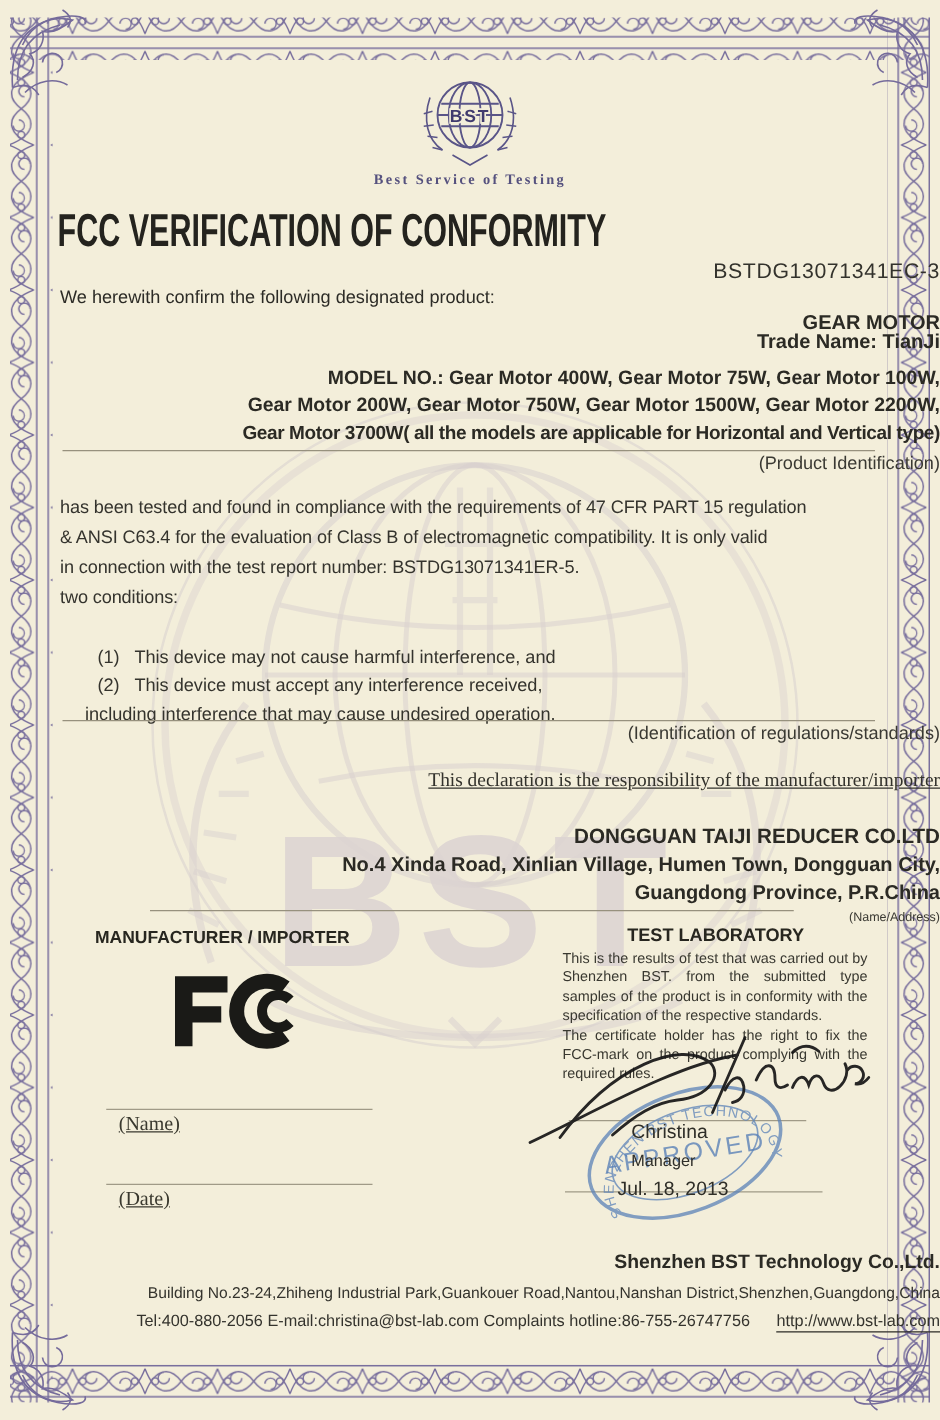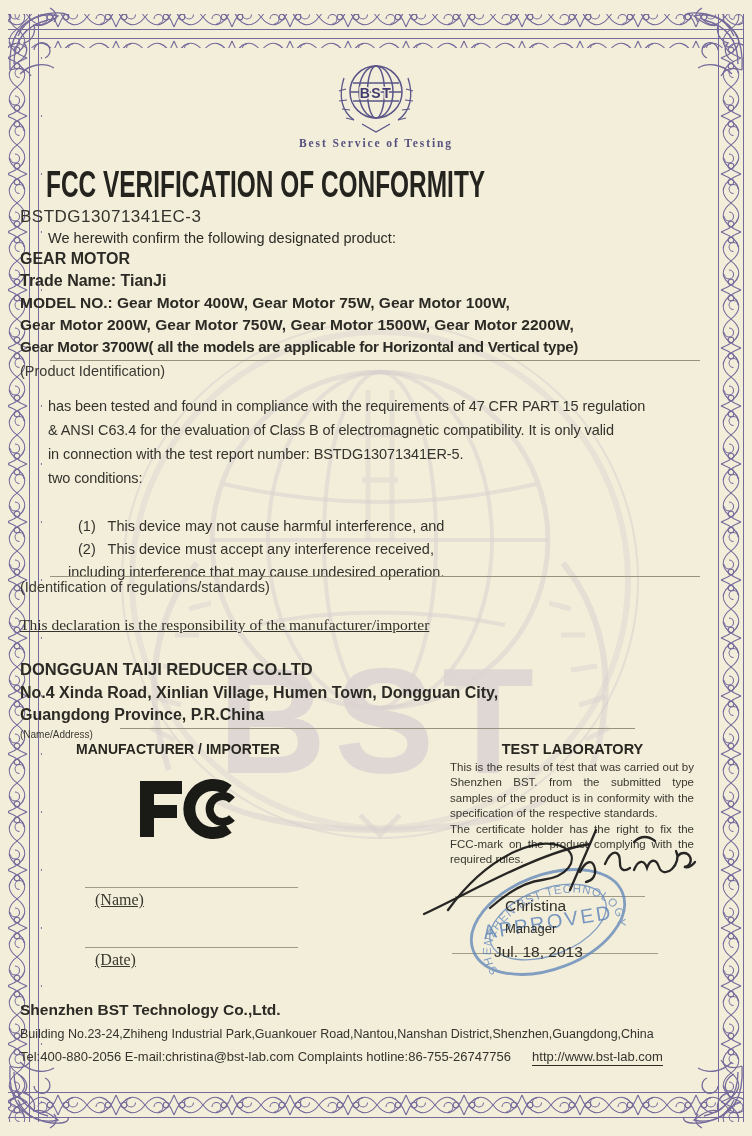--- a/index.html
+++ b/index.html
@@ -1,19 +1,19 @@
 <!DOCTYPE html>
 <html><head>
 <meta charset="utf-8">
 <style>
   html,body{margin:0;padding:0;background:#777;}
   .cert{position:relative;width:752px;height:1136px;margin:0 auto;background:#f3eeda;
         font-family:"Liberation Sans",sans-serif;color:#2c2b26;overflow:hidden;}
   .abs{position:absolute;}
-  .ctr{left:0;right:0;text-align:left;padding-left:20px;}
+  .ctr{left:0;right:0;text-align:right;}
   .b{font-weight:bold;}
   .nw{white-space:nowrap;}
   .serif{font-family:"Liberation Serif",serif;text-decoration:underline;}
   .hr{border-top:1px solid #97917e;height:0;}
   .title{font-size:37px;font-weight:bold;letter-spacing:0px;white-space:pre;
          transform:scaleX(.66);transform-origin:0 0;color:#24231e;}
   .certno{font-size:17px;letter-spacing:.5px;color:#33322c;}
   .body-line{font-size:14.5px;line-height:24px;letter-spacing:-.1px;white-space:pre;color:#34332d;}
   .cond{font-size:14.5px;line-height:23px;white-space:pre;color:#34332d;}
   .caption{font-size:14.5px;color:#3a3933;}
@@ -103,21 +103,21 @@
     </g>
     <text x="110" y="35.5" text-anchor="middle" font-family="Liberation Sans, sans-serif" font-weight="bold" font-size="14" letter-spacing="1.5" fill="#403a6e" stroke="#f3eeda" stroke-width="2.6" paint-order="stroke">BST</text>
     <text x="110" y="85" text-anchor="middle" font-family="Liberation Serif, serif" font-weight="bold" font-size="11.5" letter-spacing="1.9" fill="#55517e">Best Service of Testing</text>
   </svg>
 
   <div class="abs title" style="left:46px;top:164px;">FCC VERIFICATION OF CONFORMITY</div>
   <div class="abs ctr certno" style="top:207px;">BSTDG13071341EC-3</div>
   <div class="abs" style="left:48px;top:230px;font-size:14.5px;">We herewith confirm the following designated product:</div>
 
   <div class="abs ctr prod" style="top:250px;font-size:16px;">GEAR MOTOR</div>
-  <div class="abs ctr prod" style="top:272px;font-size:16px;">Trade Name: TianJi</div>
+  <div class="abs ctr prod" style="top:265px;font-size:16px;">Trade Name: TianJi</div>
   <div class="abs ctr prod" style="top:294px;font-size:15.5px;">MODEL NO.: Gear Motor 400W, Gear Motor 75W, Gear Motor 100W,</div>
   <div class="abs ctr prod" style="top:316px;font-size:15.5px;">Gear Motor 200W, Gear Motor 750W, Gear Motor 1500W, Gear Motor 2200W,</div>
   <div class="abs ctr prod" style="top:338px;font-size:15.2px;letter-spacing:-.3px;">Gear Motor 3700W( all the models are applicable for Horizontal and Vertical type)</div>
   <div class="abs hr" style="left:50px;top:360px;width:650px;"></div>
   <div class="abs ctr caption" style="top:363px;">(Product Identification)</div>
 
   <div class="abs" style="left:48px;top:394px;">
     <div class="body-line">has been tested and found in compliance with the requirements of 47 CFR PART 15 regulation</div>
     <div class="body-line">&amp; ANSI C63.4 for the evaluation of Class B of electromagnetic compatibility. It is only valid</div>
     <div class="body-line">in connection with the test report number: BSTDG13071341ER-5.</div>

